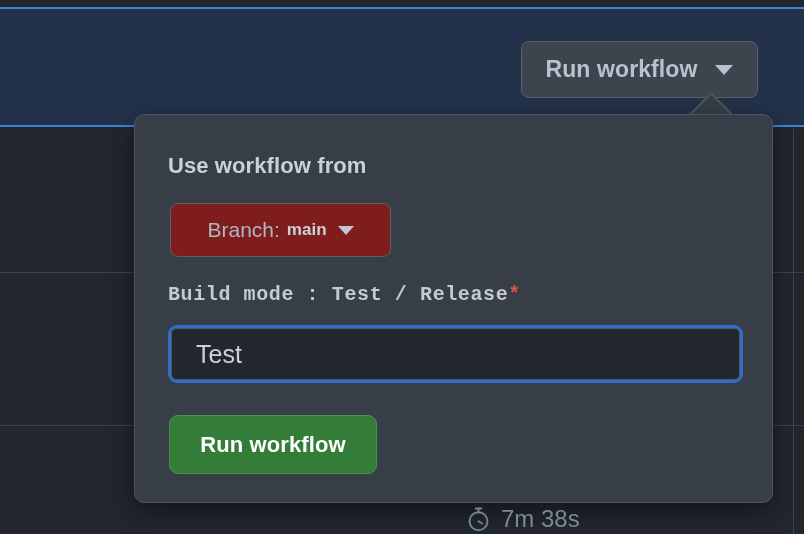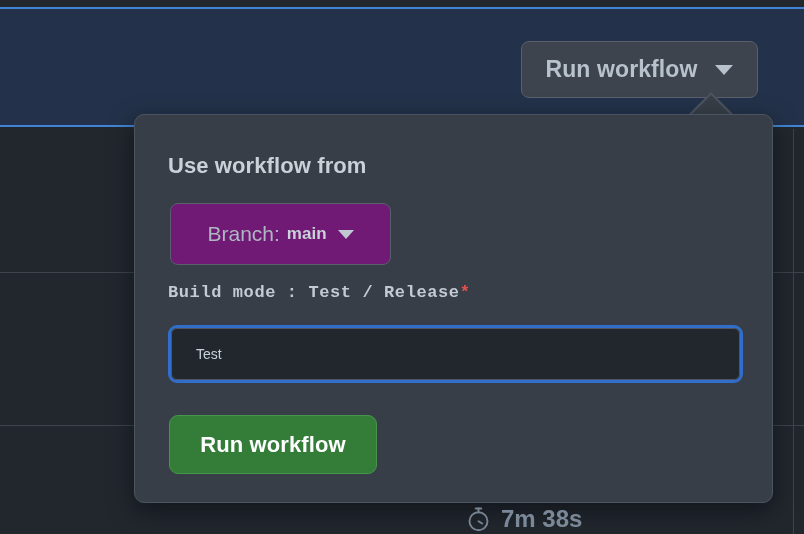--- a/index.html
+++ b/index.html
@@ -133,23 +133,23 @@
     font-weight: bold;
     color: #c9d1d9;
     letter-spacing: 0.1px;
   }
 
   .branch-btn {
     position: absolute;
     left: 35px;
     top: 88px;
     width: 221px;
-    height: 62px;
-    box-sizing: border-box;
-    background: #701a75;
+    height: 54px;
+    box-sizing: border-box;
+    background: #7f1d1d;
     border: 1px solid #58606b;
     border-radius: 8px;
     display: flex;
     align-items: center;
     justify-content: center;
     gap: 11px;
     cursor: pointer;
   }
   .branch-btn .prefix {
     font-size: 21px;
@@ -168,21 +168,21 @@
     border-left: 8px solid transparent;
     border-right: 8px solid transparent;
     border-top: 9px solid #c0c8d1;
   }
 
   .field-label {
     position: absolute;
     left: 33px;
     top: 168px;
     font-family: "Liberation Mono", "DejaVu Sans Mono", monospace;
-    font-size: 17px;
+    font-size: 20px;
     font-weight: bold;
     color: #c2cad3;
     letter-spacing: 0.6px;
     white-space: nowrap;
   }
   .field-label .required {
     color: #e5534b;
     font-weight: bold;
   }
 
@@ -201,21 +201,21 @@
   .text-input {
     width: 100%;
     height: 100%;
     box-sizing: border-box;
     background: #22272e;
     border: 1px solid #4e5761;
     border-radius: 6px;
     outline: none;
     color: #c9d1d9;
     font-family: "Liberation Sans", sans-serif;
-    font-size: 14px;
+    font-size: 25px;
     padding: 0 24px;
   }
 
   .submit-btn {
     position: absolute;
     left: 34px;
     top: 300px;
     width: 208px;
     height: 59px;
     box-sizing: border-box;
@@ -237,21 +237,20 @@
     top: 505px;
     display: flex;
     align-items: center;
     gap: 9px;
     color: #768390;
     font-size: 24px;
   }
   .duration .time {
     color: #7b8897;
     font-size: 24px;
-    font-weight: bold;
   }
   .stopwatch-icon { display: block; }
 </style>
 </head>
 <body>
 
 <div id="screen">
 
   <div class="page-bg"></div>
   <div class="banner"></div>

